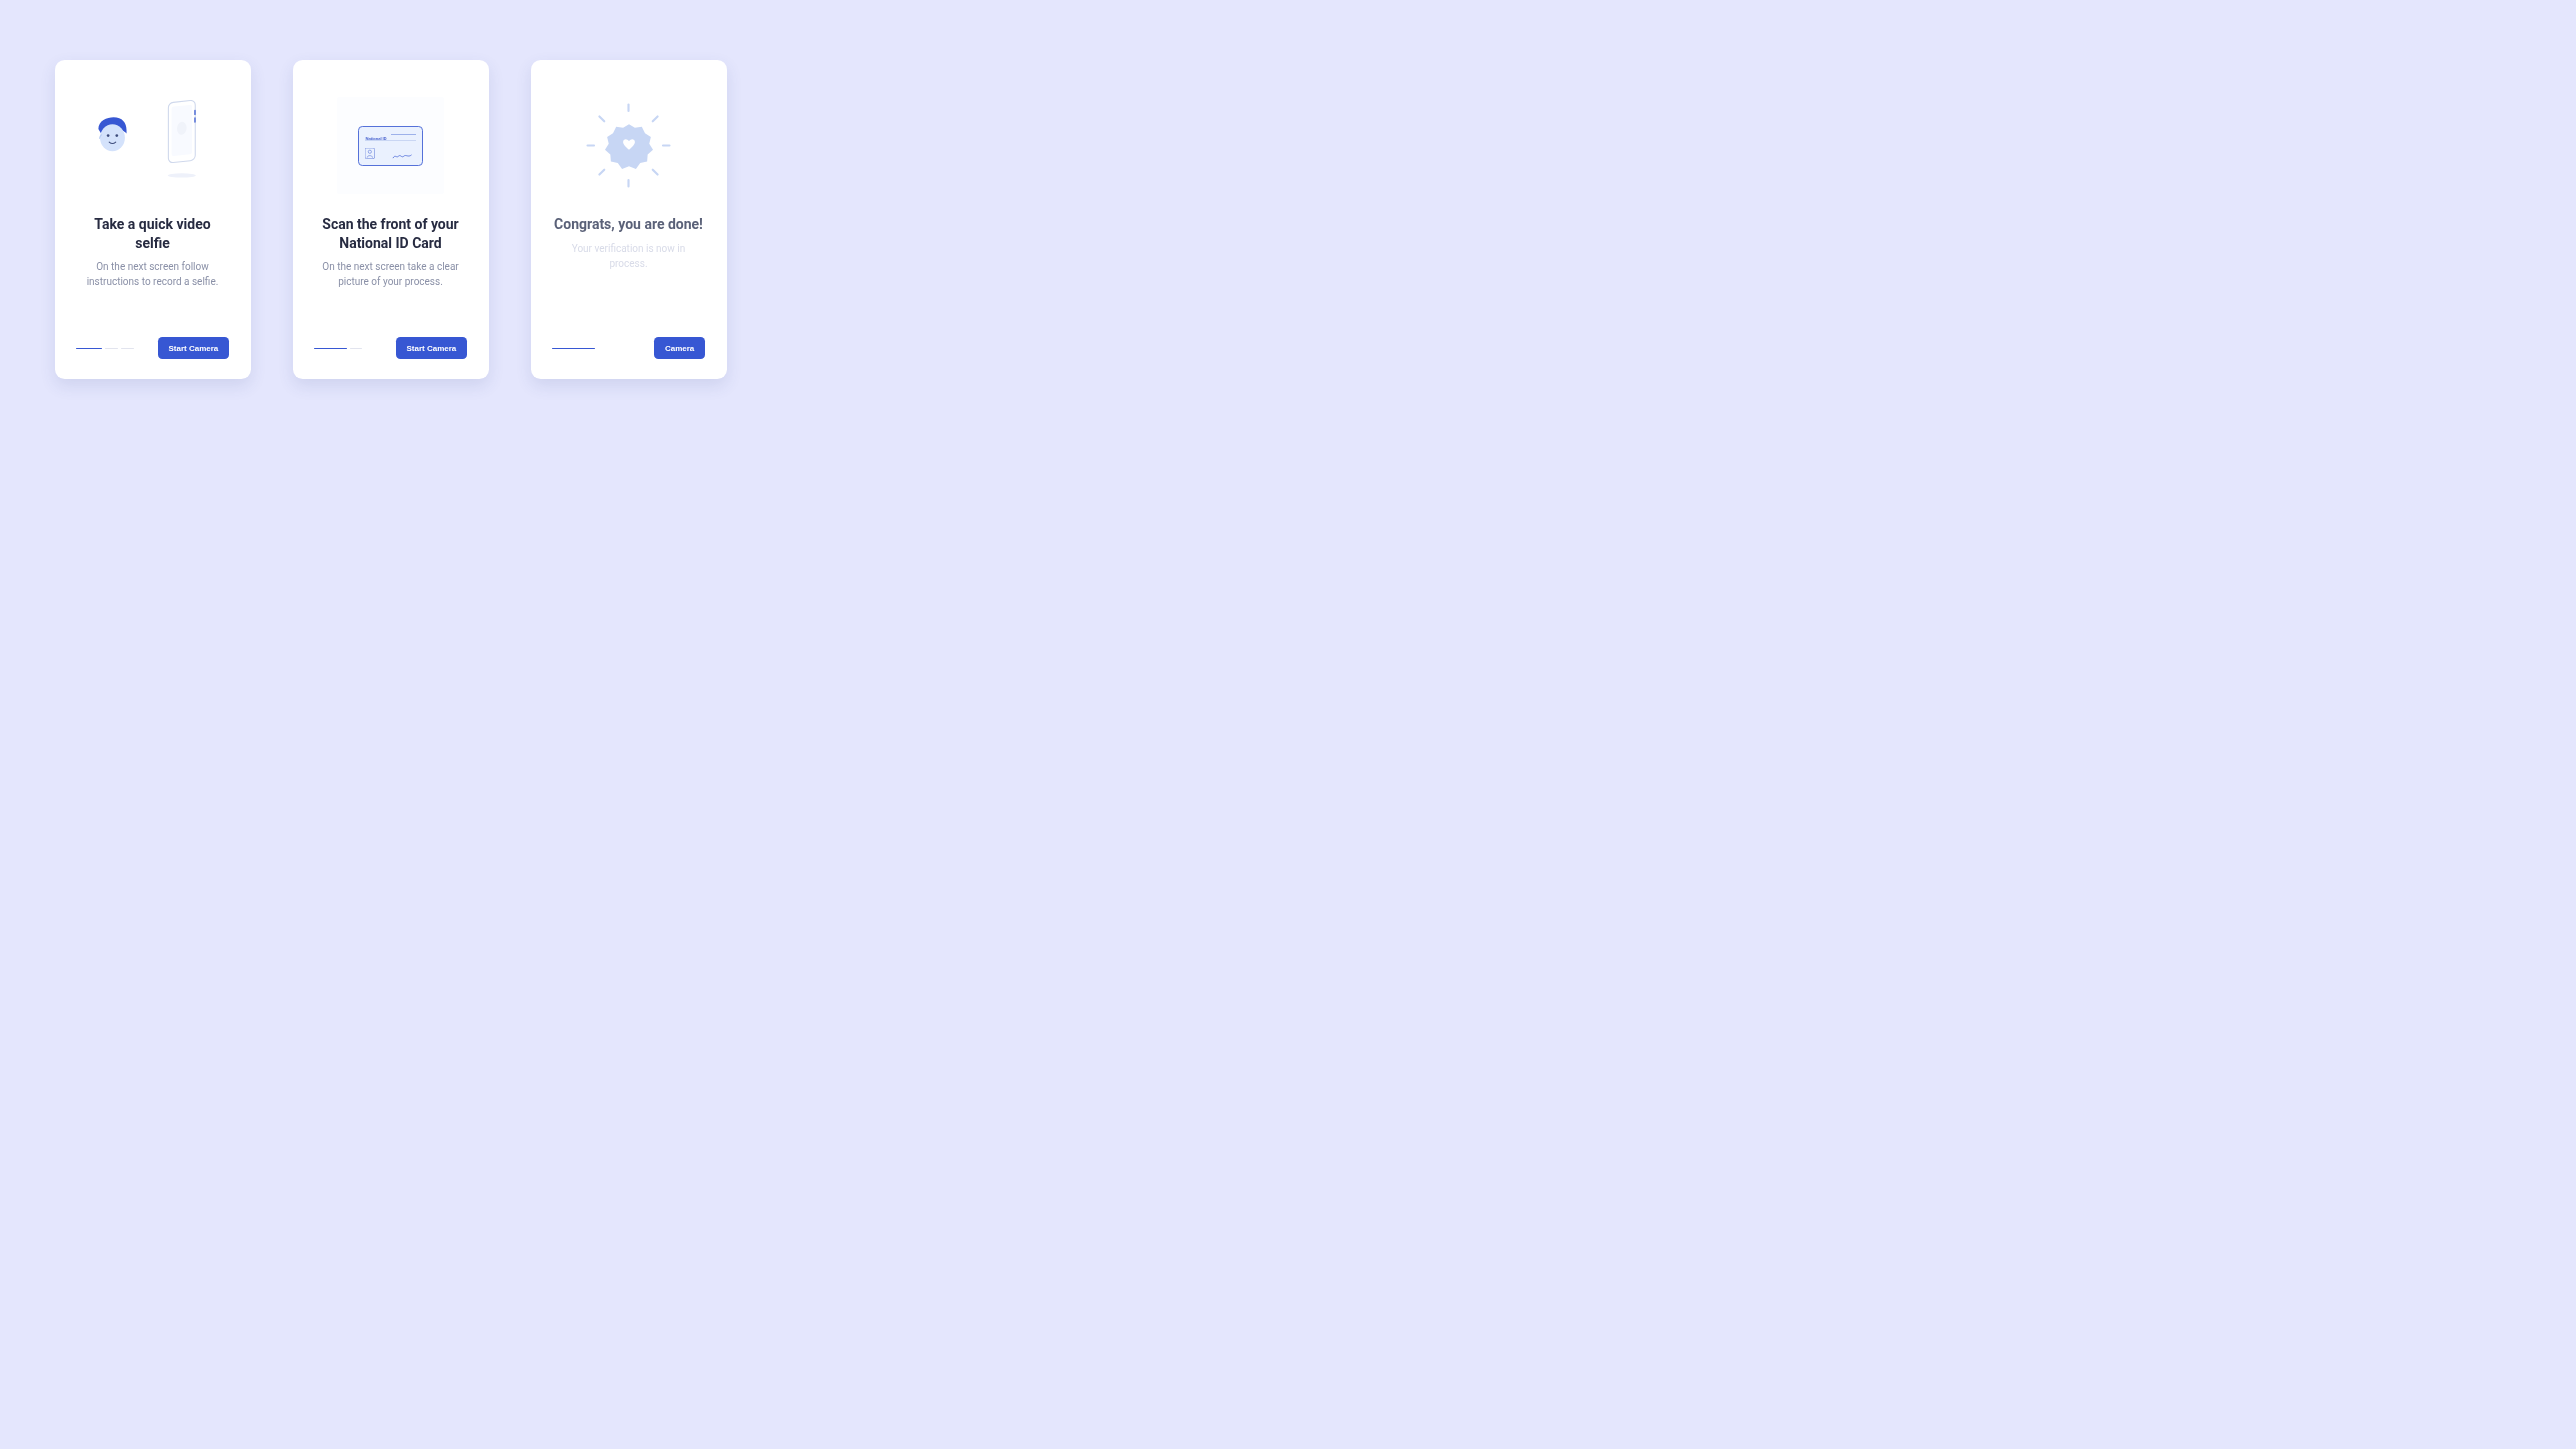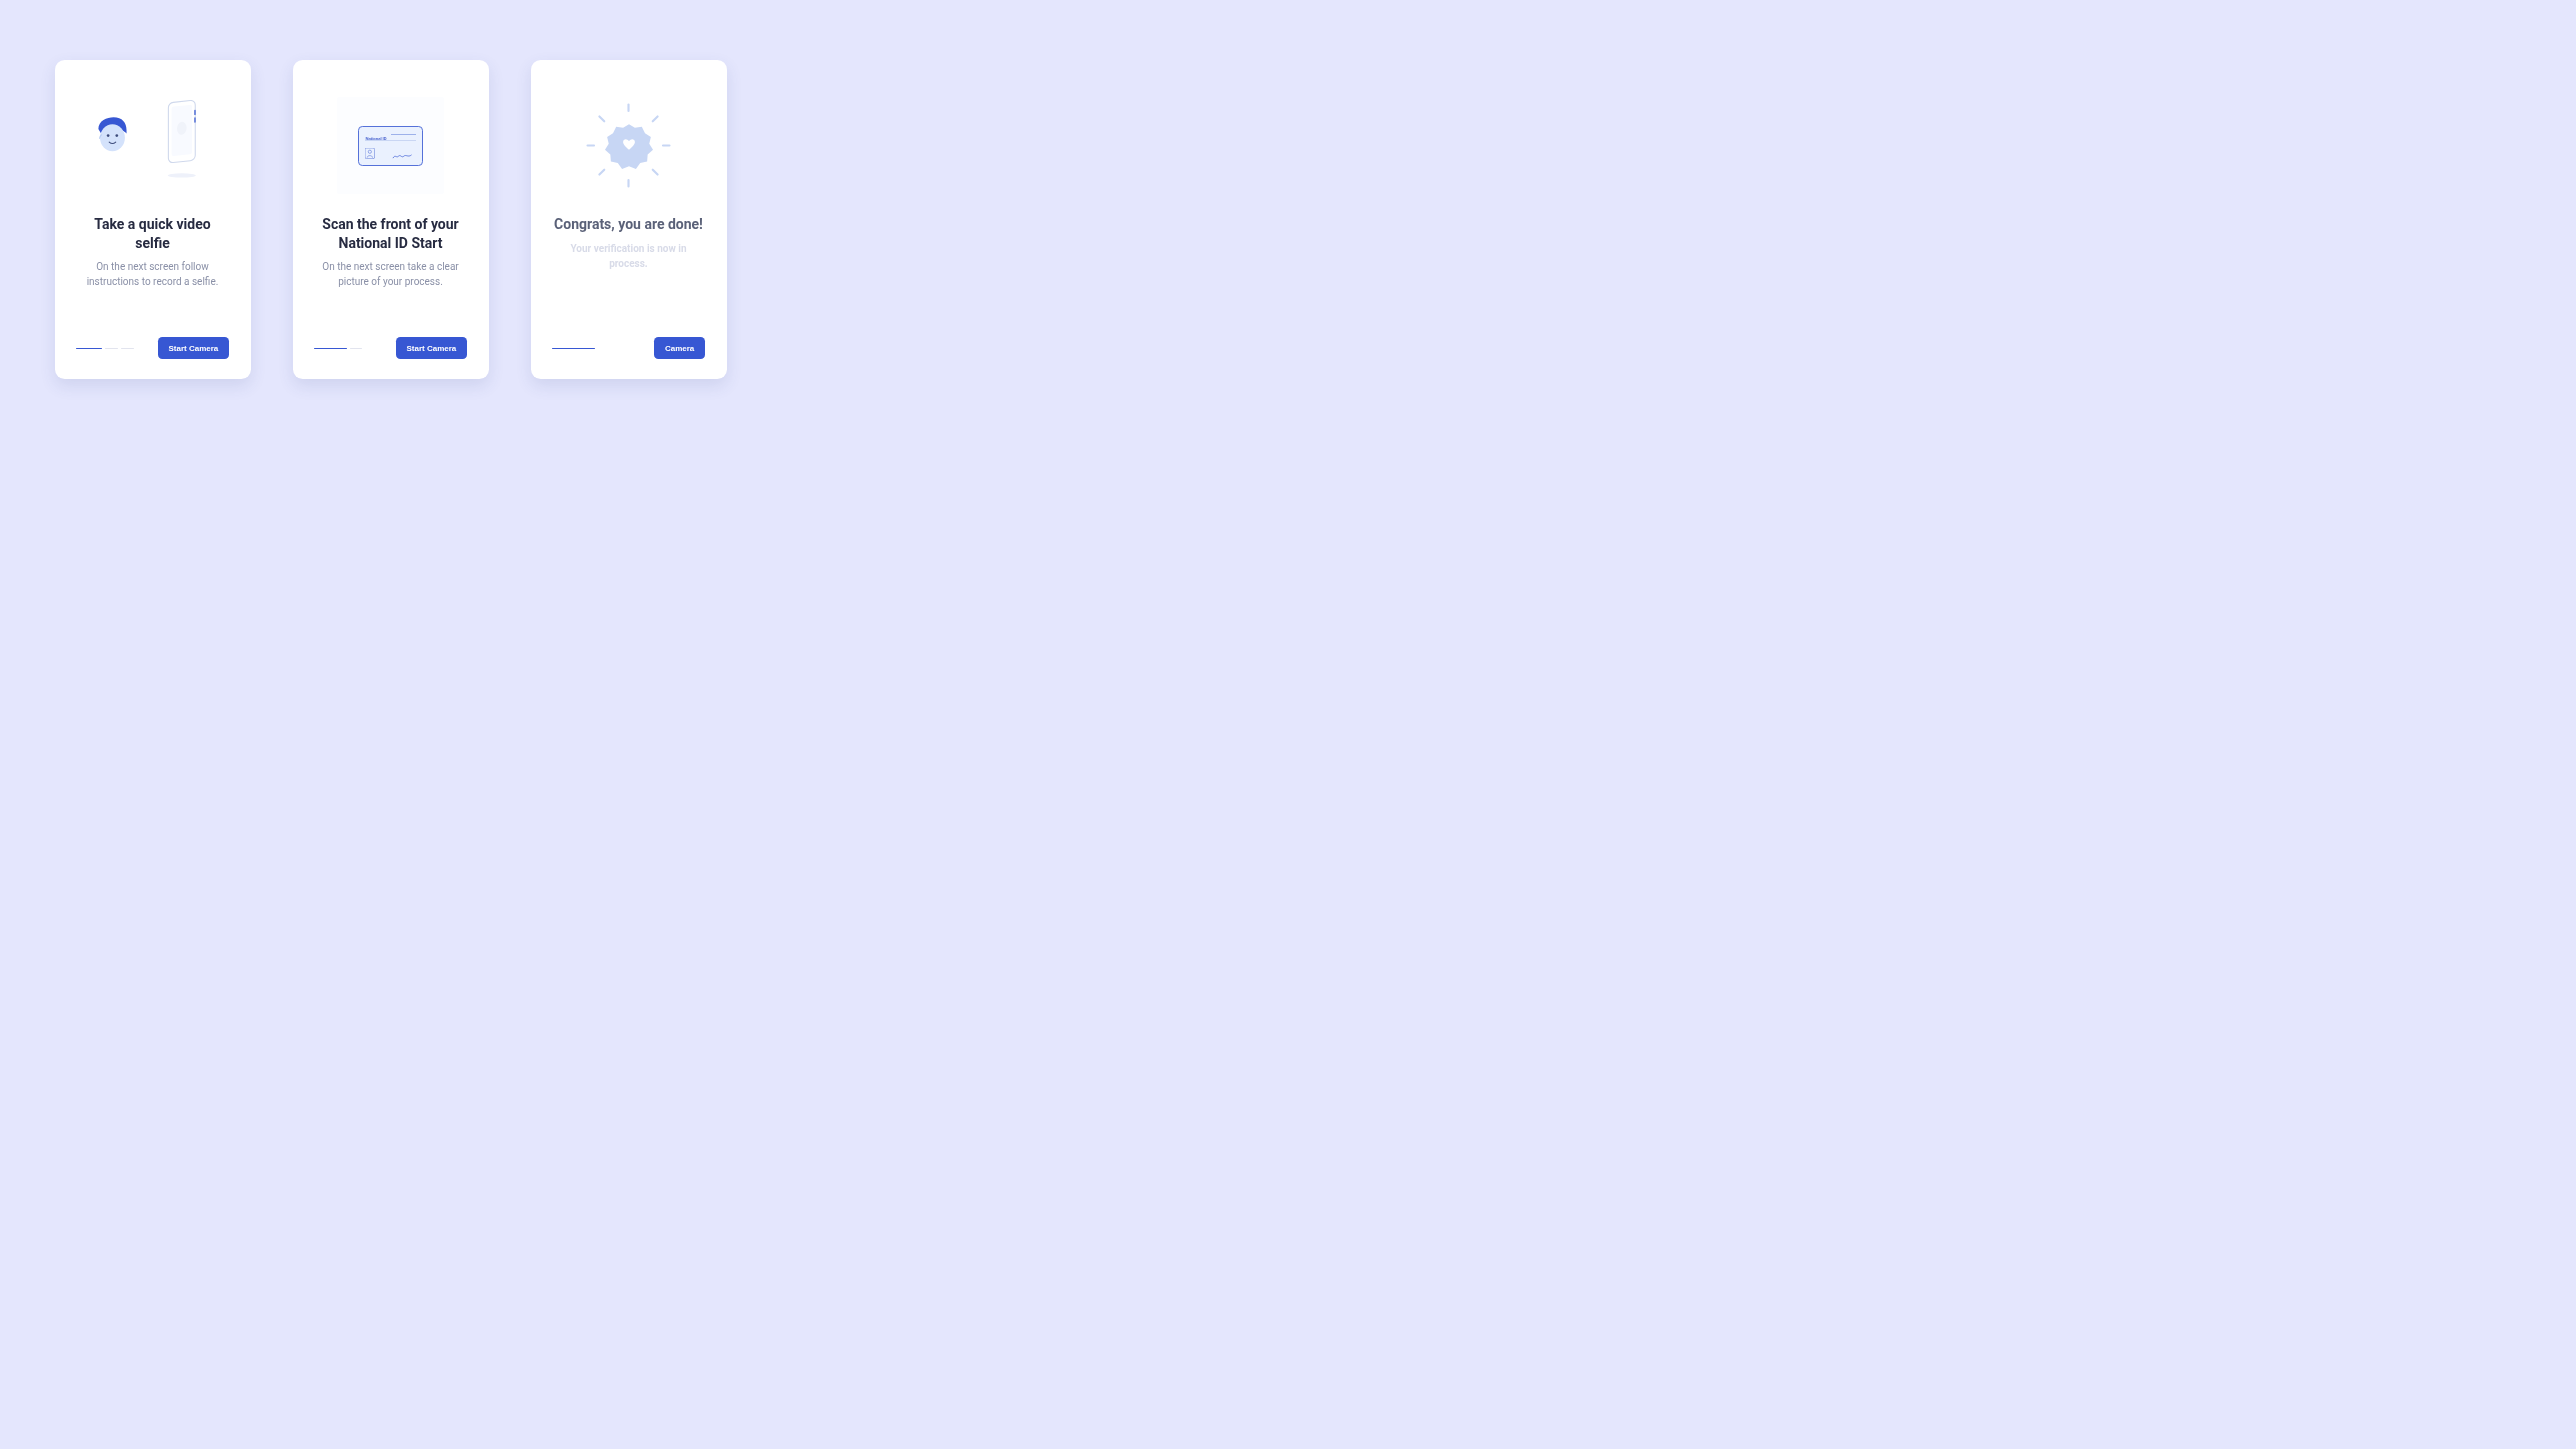--- a/index.html
+++ b/index.html
@@ -48,21 +48,20 @@
     .subtitle {
       font-size: 10px;
       color: #8a90a7;
       text-align: center;
       line-height: 1.5;
       margin-top: 7.5px;
       padding: 0 4.3px;
     }
     .subtitle-faint {
       color: #d8dbe8;
-      font-weight: bold;
     }
     .bottom-row {
       margin-top: auto;
       display: flex;
       align-items: center;
       justify-content: space-between;
       gap: 9px;
     }
     .progress {
       display: flex;
@@ -242,21 +241,21 @@
           </svg>
         </span>
         <span class="id-sig">
           <svg width="20.4" height="6.4" viewBox="0 0 38 12">
             <path d="M2 9 C6 2 8 10 12 6 C16 2 18 10 22 6 C26 2 30 9 36 4" stroke="#5571d9" stroke-width="1.6" fill="none" stroke-linecap="round"></path>
           </svg>
         </span>
       </div>
     </div>
   </div>
-  <h2 class="title">Scan the front of your National ID Start</h2>
+  <h2 class="title">Scan the front of your National ID Card</h2>
   <p class="subtitle">On the next screen take a clear picture of your process.</p>
   <div class="bottom-row">
     <div class="progress p2">
       <span class="seg active"></span>
       <span class="seg"></span>
     </div>
     <button class="btn">Start Camera</button>
   </div>
 </div>
 

